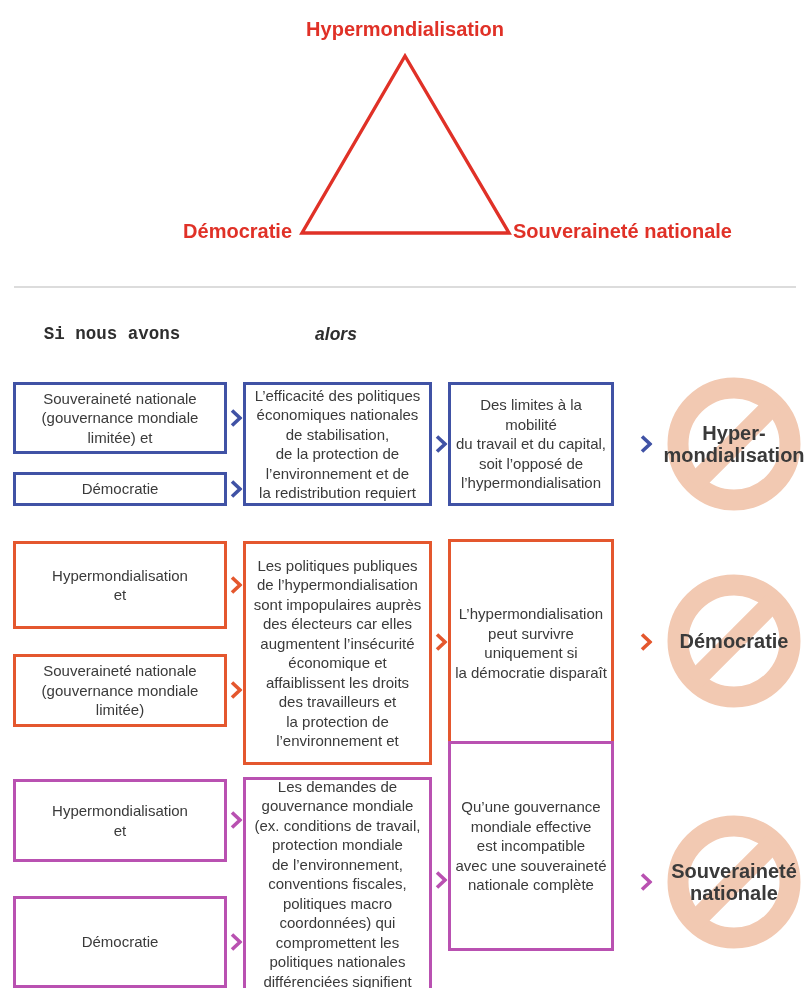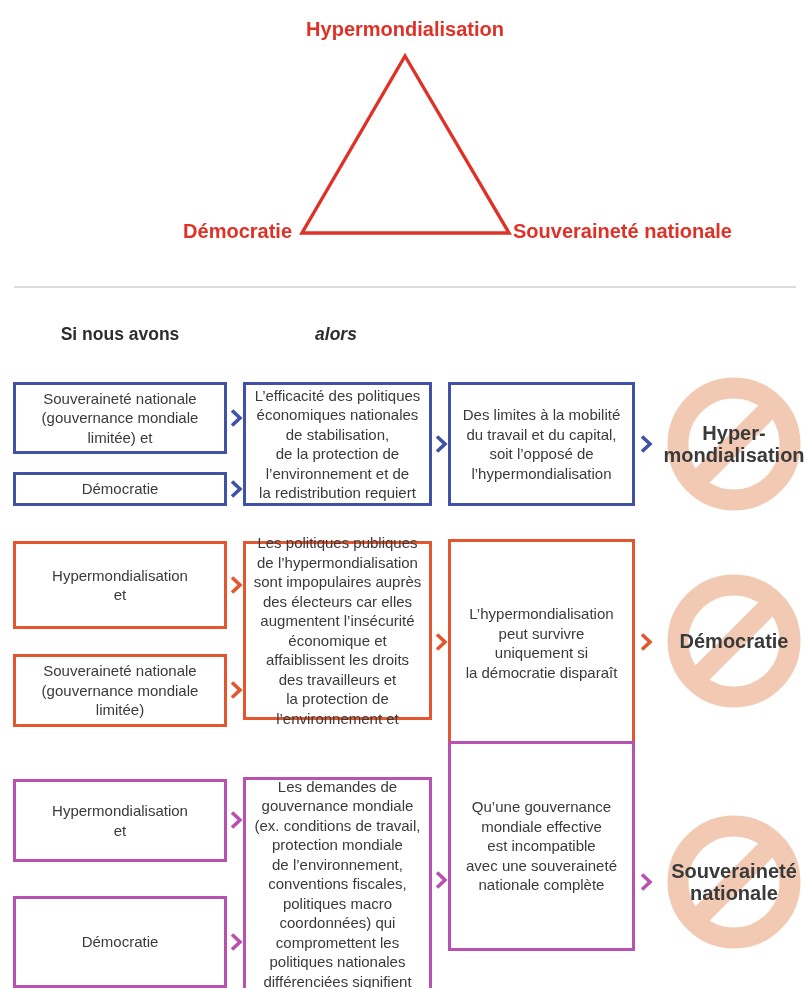--- a/index.html
+++ b/index.html
@@ -23,33 +23,33 @@
   }
   .divider{
     position:absolute;top:272px;left:14px;width:782px;height:0;
     border-top:2px solid #dcdcdc;
   }
   
   .col-head{
     position:absolute;top:310px;transform:translateX(-50%);
     font-size:17.5px;font-weight:bold;color:#2e2e2e;white-space:nowrap;
   }
-  .col-head.h1{left:120px;}
+  .col-head.h1{left:112px;font-family:Liberation Mono, monospace;}
   .col-head.h2{left:336px;font-style:italic;}
   .col-head.h3{left:540px;}
   
   .box{
     position:absolute;box-sizing:border-box;border:3px solid var(--c,#333);
     display:flex;align-items:center;justify-content:center;text-align:center;
     font-size:15px;line-height:1.3;white-space:pre-line;background:#fff;
     padding:2px 4px;
   }
   .if-box{left:13px;width:214px;}
   .then-box{left:243px;width:189px;}
-  .cons-box{left:448px;width:187px;}
+  .cons-box{left:448px;width:166px;}
   .chev{
     position:absolute;transform:translate(-50%,-50%);
     color:var(--c,#333);line-height:0;
   }
   .no-entry{
     position:absolute;transform:translate(-50%,-50%);
     color:var(--c,#f2c9b2);line-height:0;
   }
   .excluded{
     position:absolute;transform:translate(-50%,-50%);width:190px;
@@ -63,21 +63,21 @@
   .r1 .cons-box{top:368px;height:124px;}
   .r1 .chev.a1{left:236px;top:404px;}
   .r1 .chev.a2{left:236px;top:475px;}
   .r1 .chev.b{left:441px;top:430px;}
   .r1 .chev.c{left:646px;top:430px;}
   .r1 .no-entry{left:734px;top:430px;}
   .r1 .excluded{left:734px;top:430px;}
   
   .r2 .if1{top:527px;height:88px;}
   .r2 .if2{top:640px;height:73px;}
-  .r2 .then-box{top:527px;height:179px;}
+  .r2 .then-box{top:527px;height:224px;}
   .r2 .cons-box{top:525px;height:208px;}
   .r2 .chev.a1{left:236px;top:571px;}
   .r2 .chev.a2{left:236px;top:676px;}
   .r2 .chev.b{left:441px;top:628px;}
   .r2 .chev.c{left:646px;top:628px;}
   .r2 .no-entry{left:734px;top:627px;}
   .r2 .excluded{left:734px;top:627px;}
   
   .r3 .if1{top:765px;height:83px;}
   .r3 .if2{top:882px;height:92px;}

